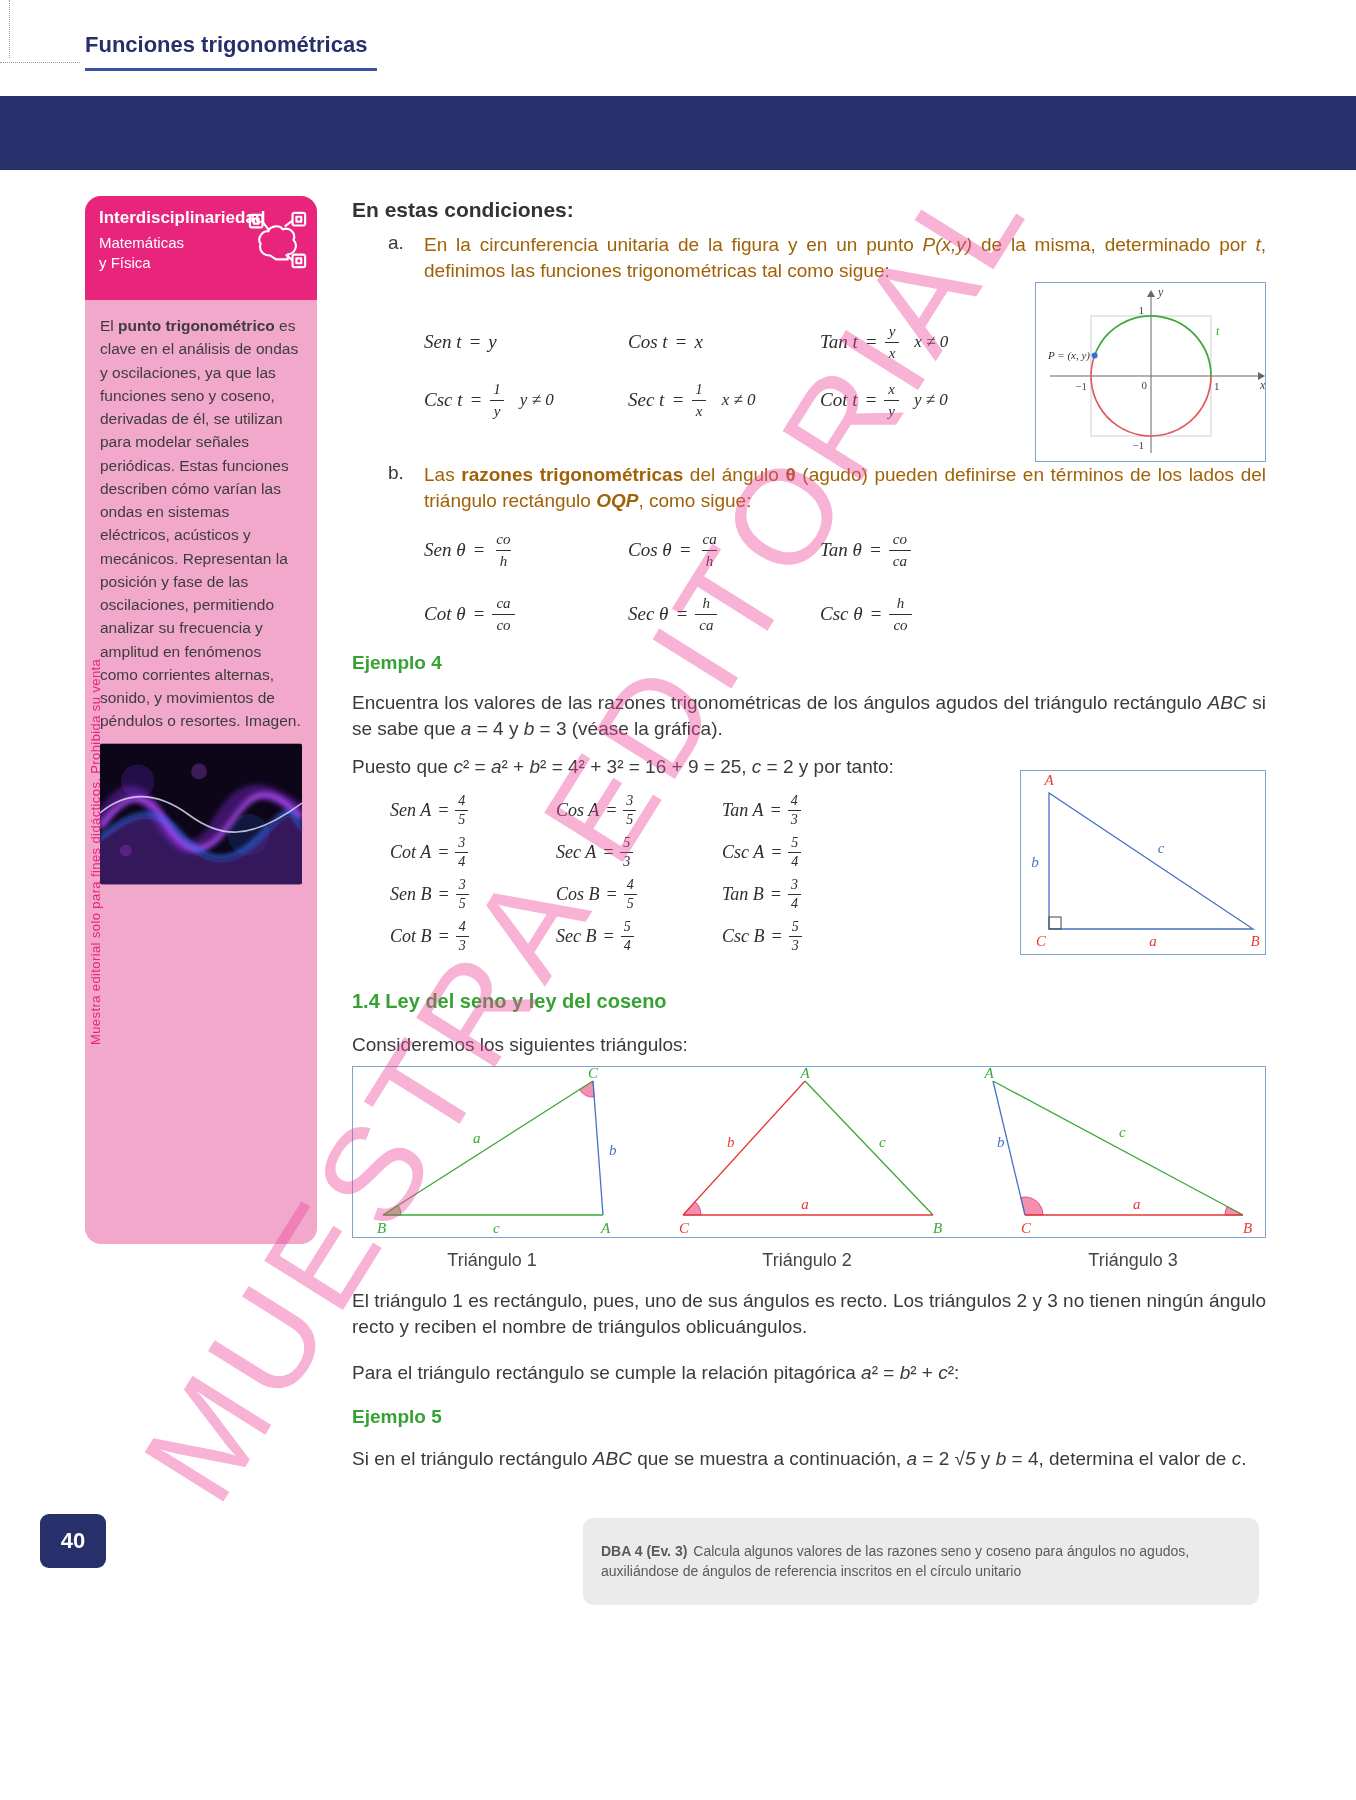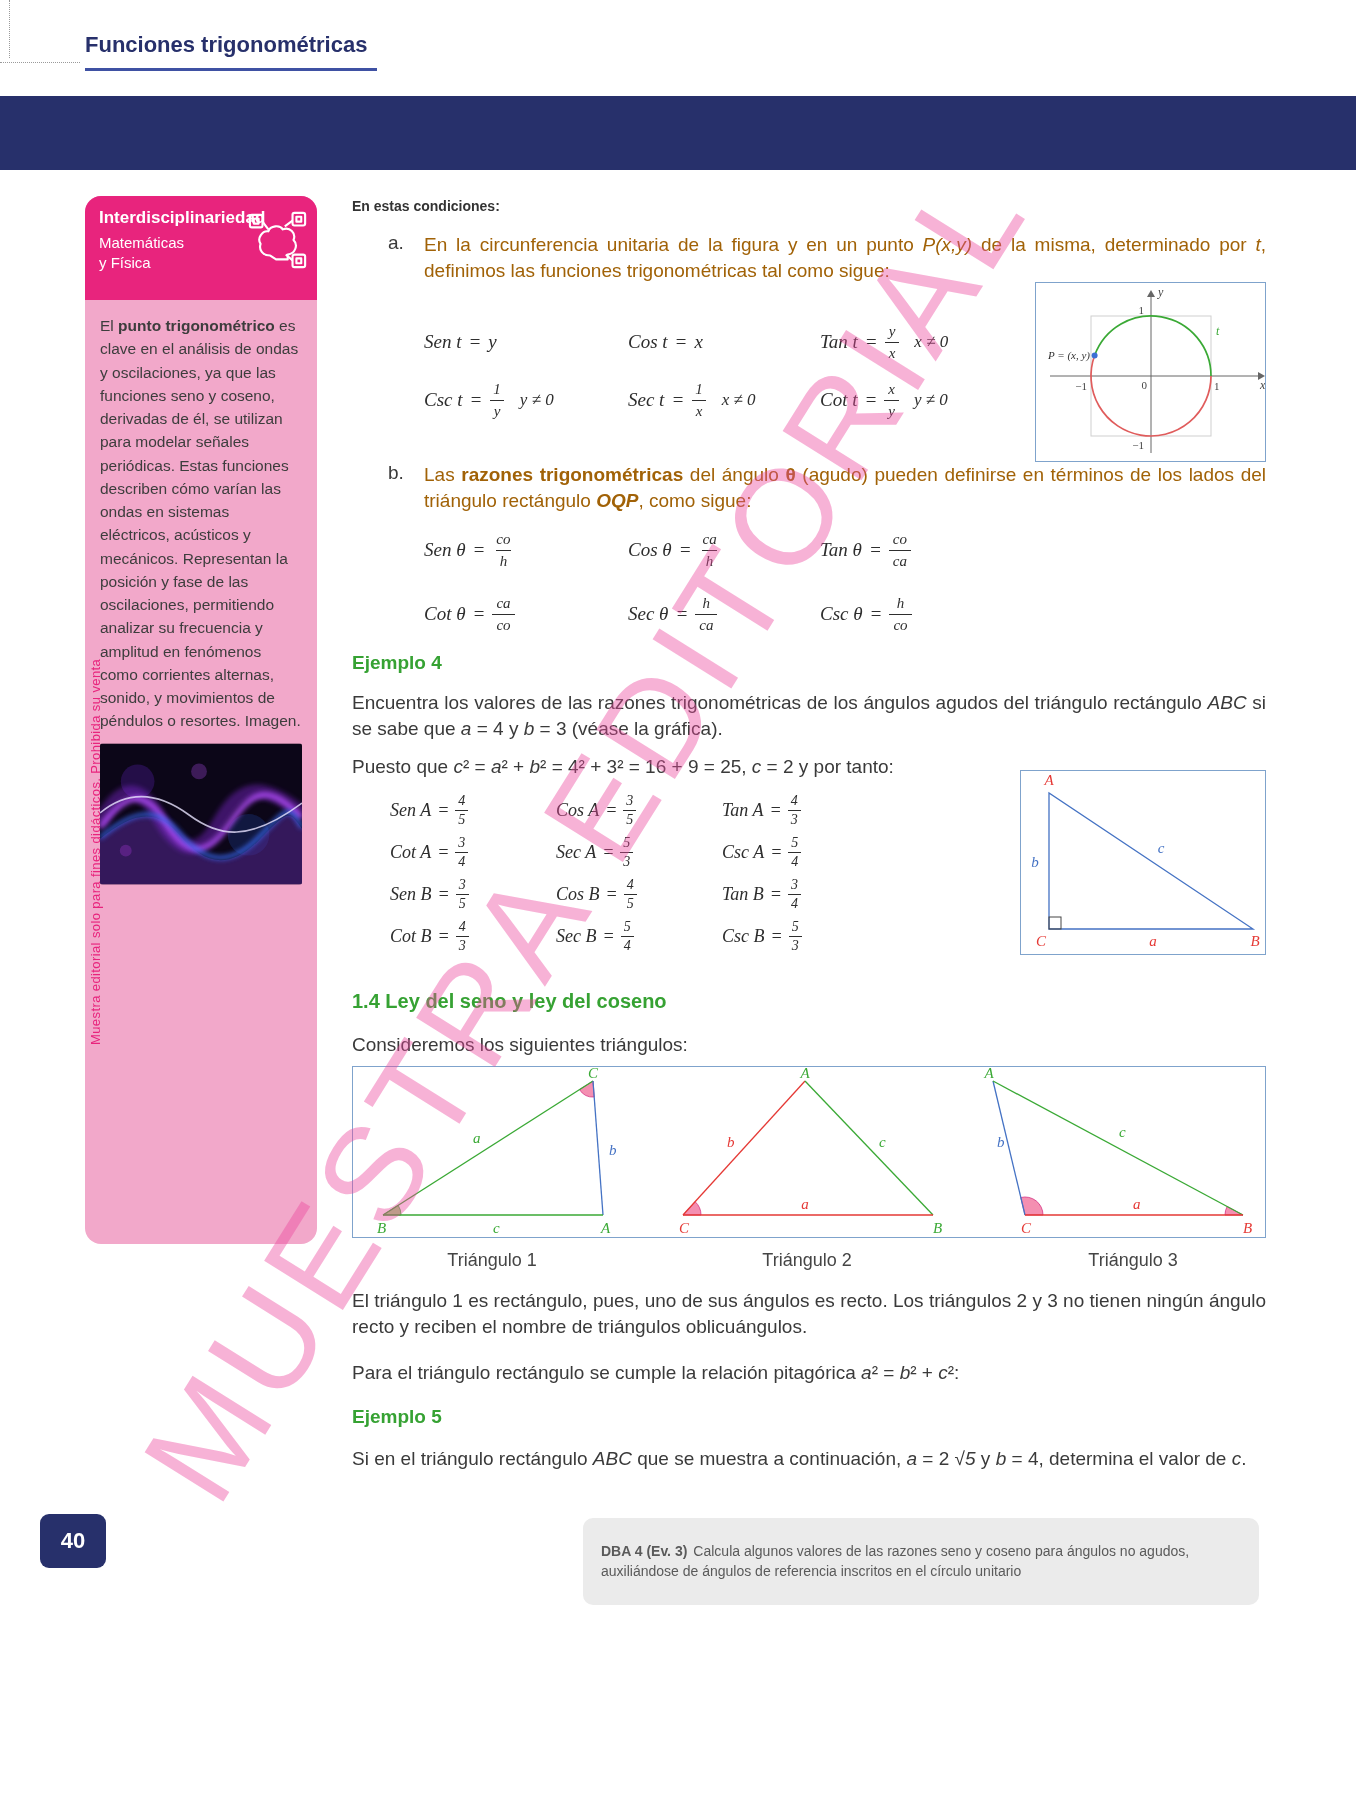--- a/index.html
+++ b/index.html
@@ -29,21 +29,21 @@
   
   .seg-b{font-weight:bold}
   .seg-i{font-style:italic}
   .seg-bi{font-weight:bold;font-style:italic}
 
   
   .margin-note{position:absolute;left:88px;top:540px;height:505px;writing-mode:vertical-rl;
                transform:rotate(180deg);font-size:13px;color:#e8247d;letter-spacing:.4px;z-index:6}
 
   
-  .h-bold{position:absolute;font-size:14px;font-weight:bold;color:#333}
+  .h-bold{position:absolute;font-size:21px;font-weight:bold;color:#333}
   .h-green{position:absolute;font-size:19px;font-weight:bold;color:#36a233}
   .h-green-lg{position:absolute;font-size:20px;font-weight:bold;color:#36a233}
   .para{position:absolute;width:914px;font-size:19px;line-height:1.38;text-align:justify;color:#3a3a3a}
   .item-label{position:absolute;left:388px;font-size:19px;color:#3a3a3a}
   .item-para{position:absolute;left:424px;width:842px;font-size:19px;line-height:1.38;text-align:justify;color:#a16207}
 
   
   .formula{position:absolute;height:48px;display:flex;align-items:center;gap:7px;
            font-family:"Liberation Serif",serif;font-style:italic;font-size:19px;color:#2e2e2e}
   .frac{display:inline-flex;flex-direction:column;align-items:center;line-height:1}

